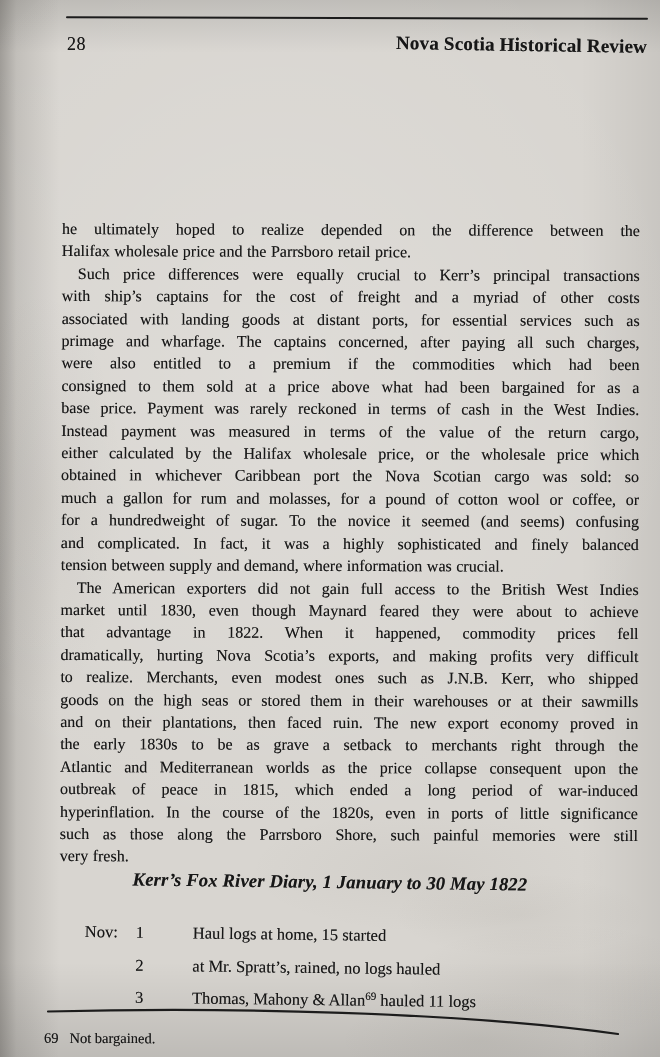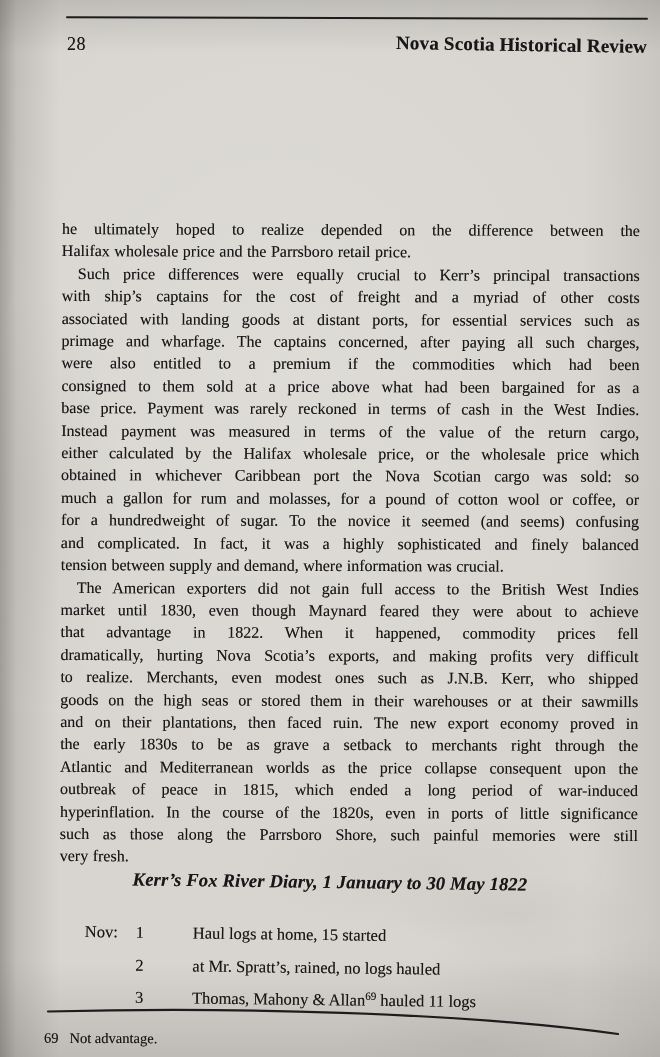--- a/index.html
+++ b/index.html
@@ -178,16 +178,16 @@
         <span class="diary-day">3</span>
         <span class="diary-text">Thomas, Mahony &amp; Allan<sup>69</sup> hauled 11 logs</span>
       </div>
     </div>
 
   <svg class="rules-svg" viewBox="0 0 660 1057" xmlns="http://www.w3.org/2000/svg">
     <path d="M 48 1011.5 C 230 1007, 460 1012, 618 1034" fill="none" stroke="#1c1c1c" stroke-width="2.2" stroke-linecap="round"></path>
   </svg>
 
   <div class="footnote">
-    <span class="fn-number">69</span><span>Not advantage.</span>
+    <span class="fn-number">69</span><span>Not bargained.</span>
   </div>
 
 </div>
 
 </body></html>

